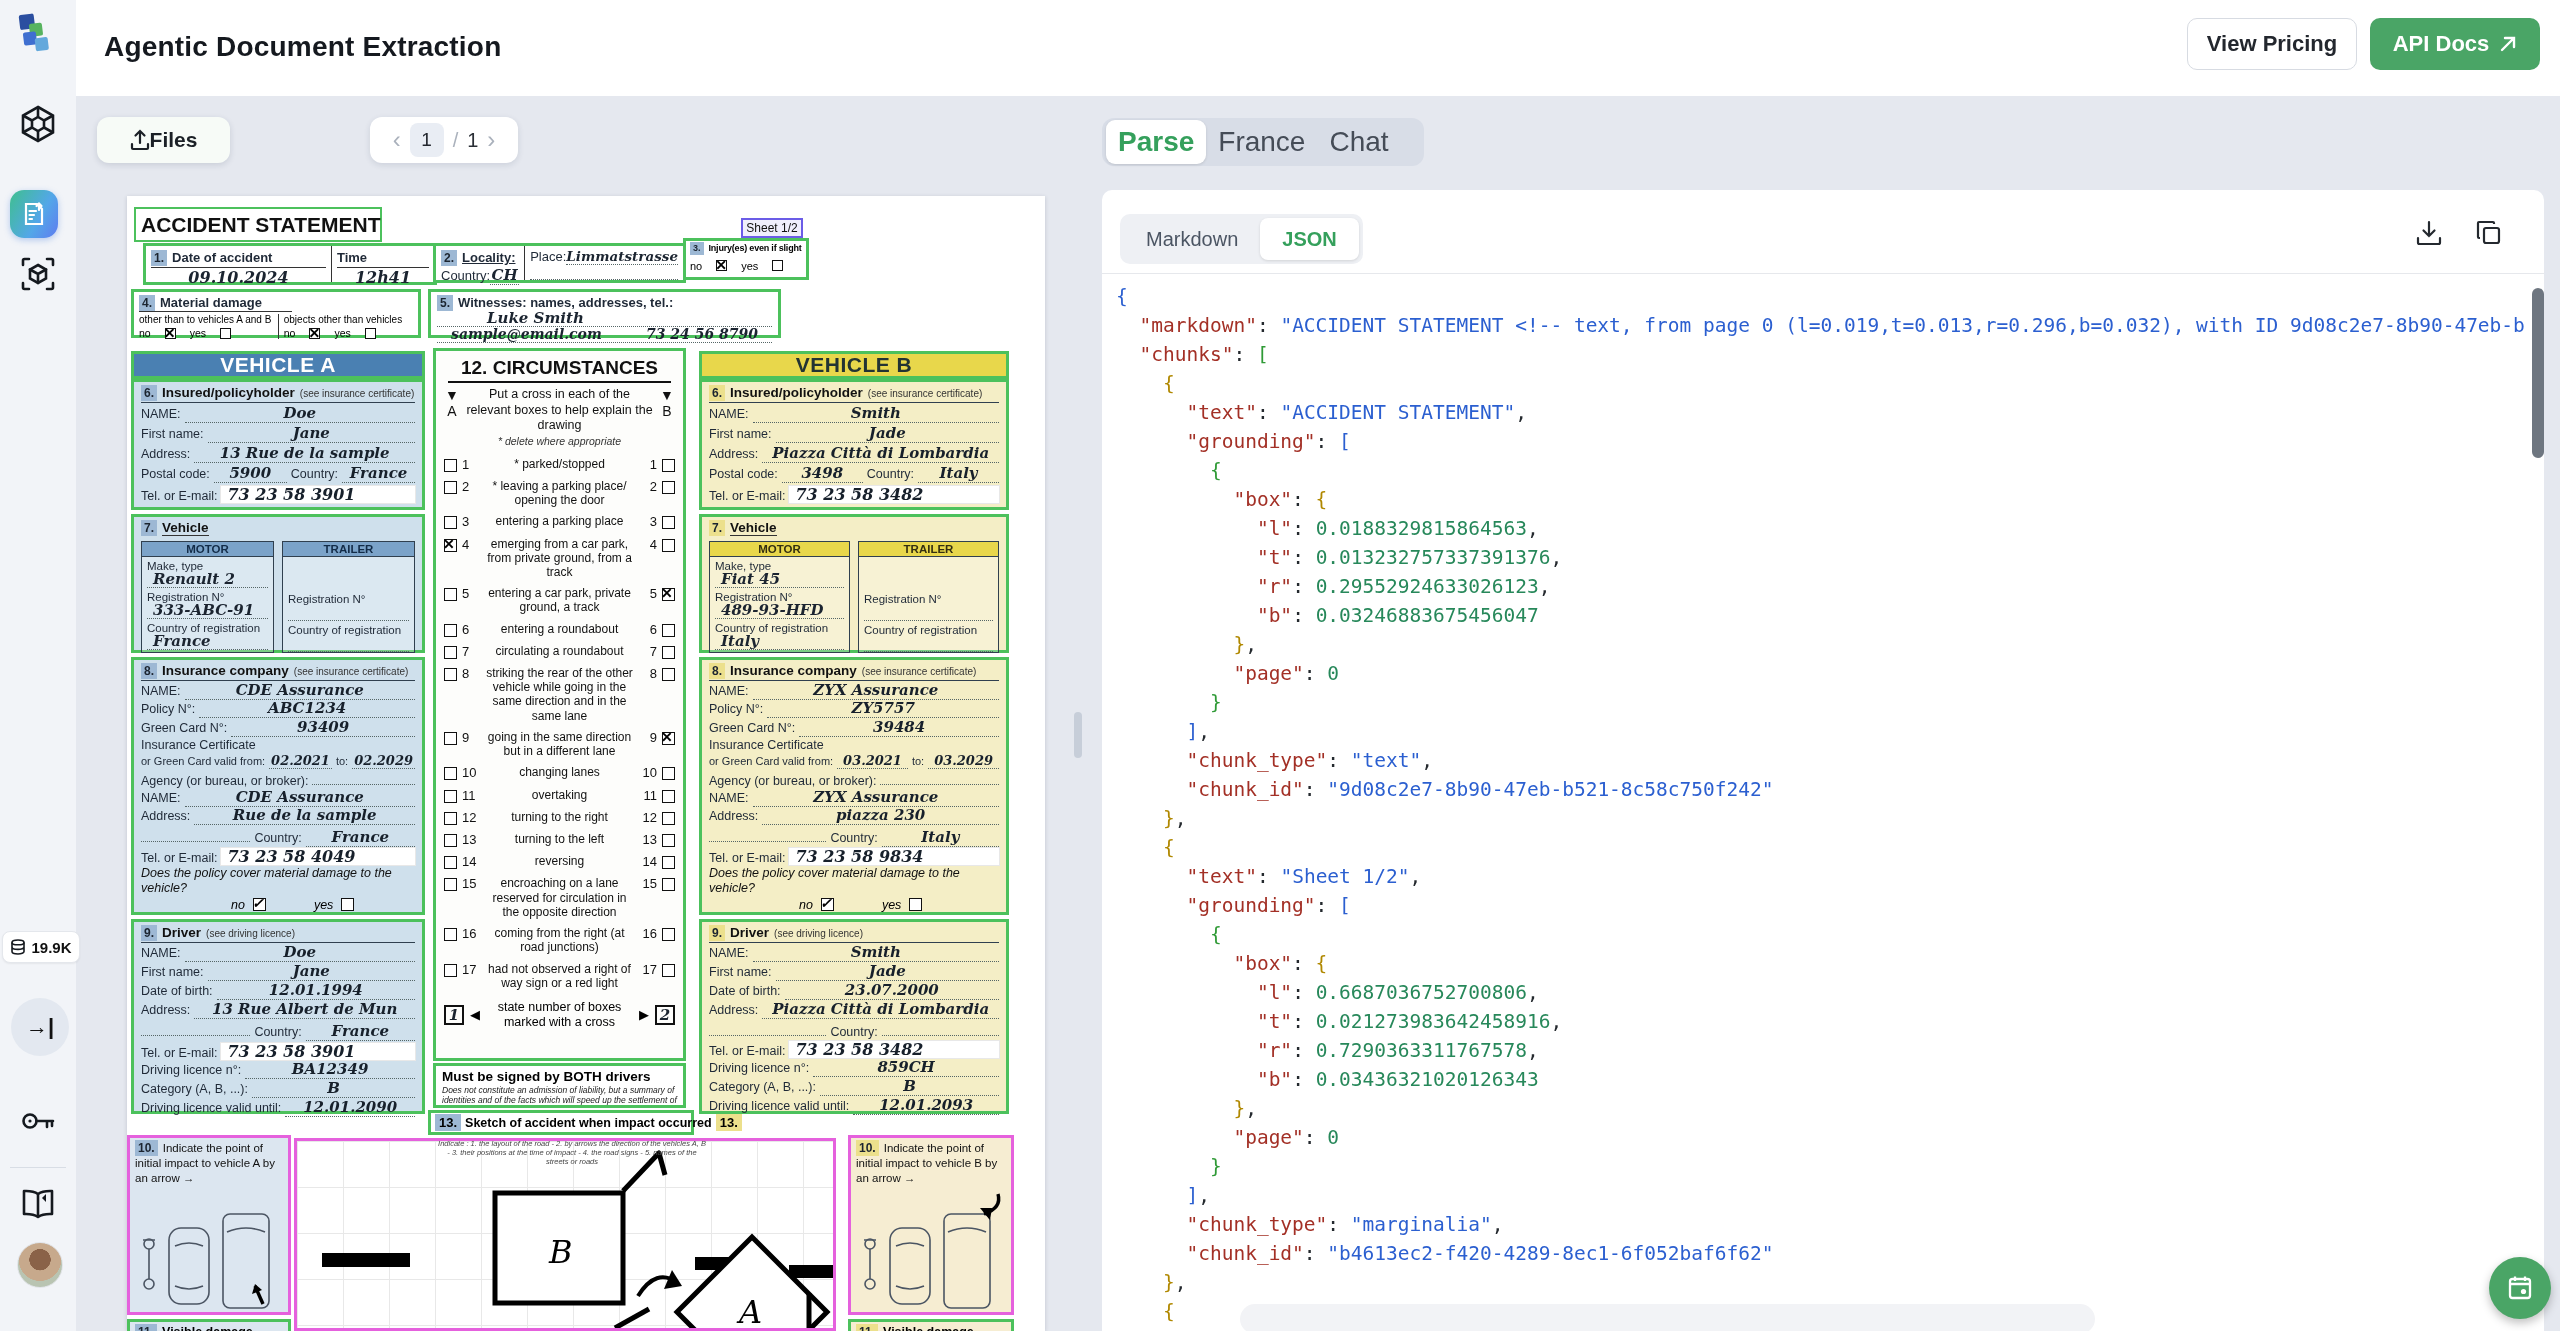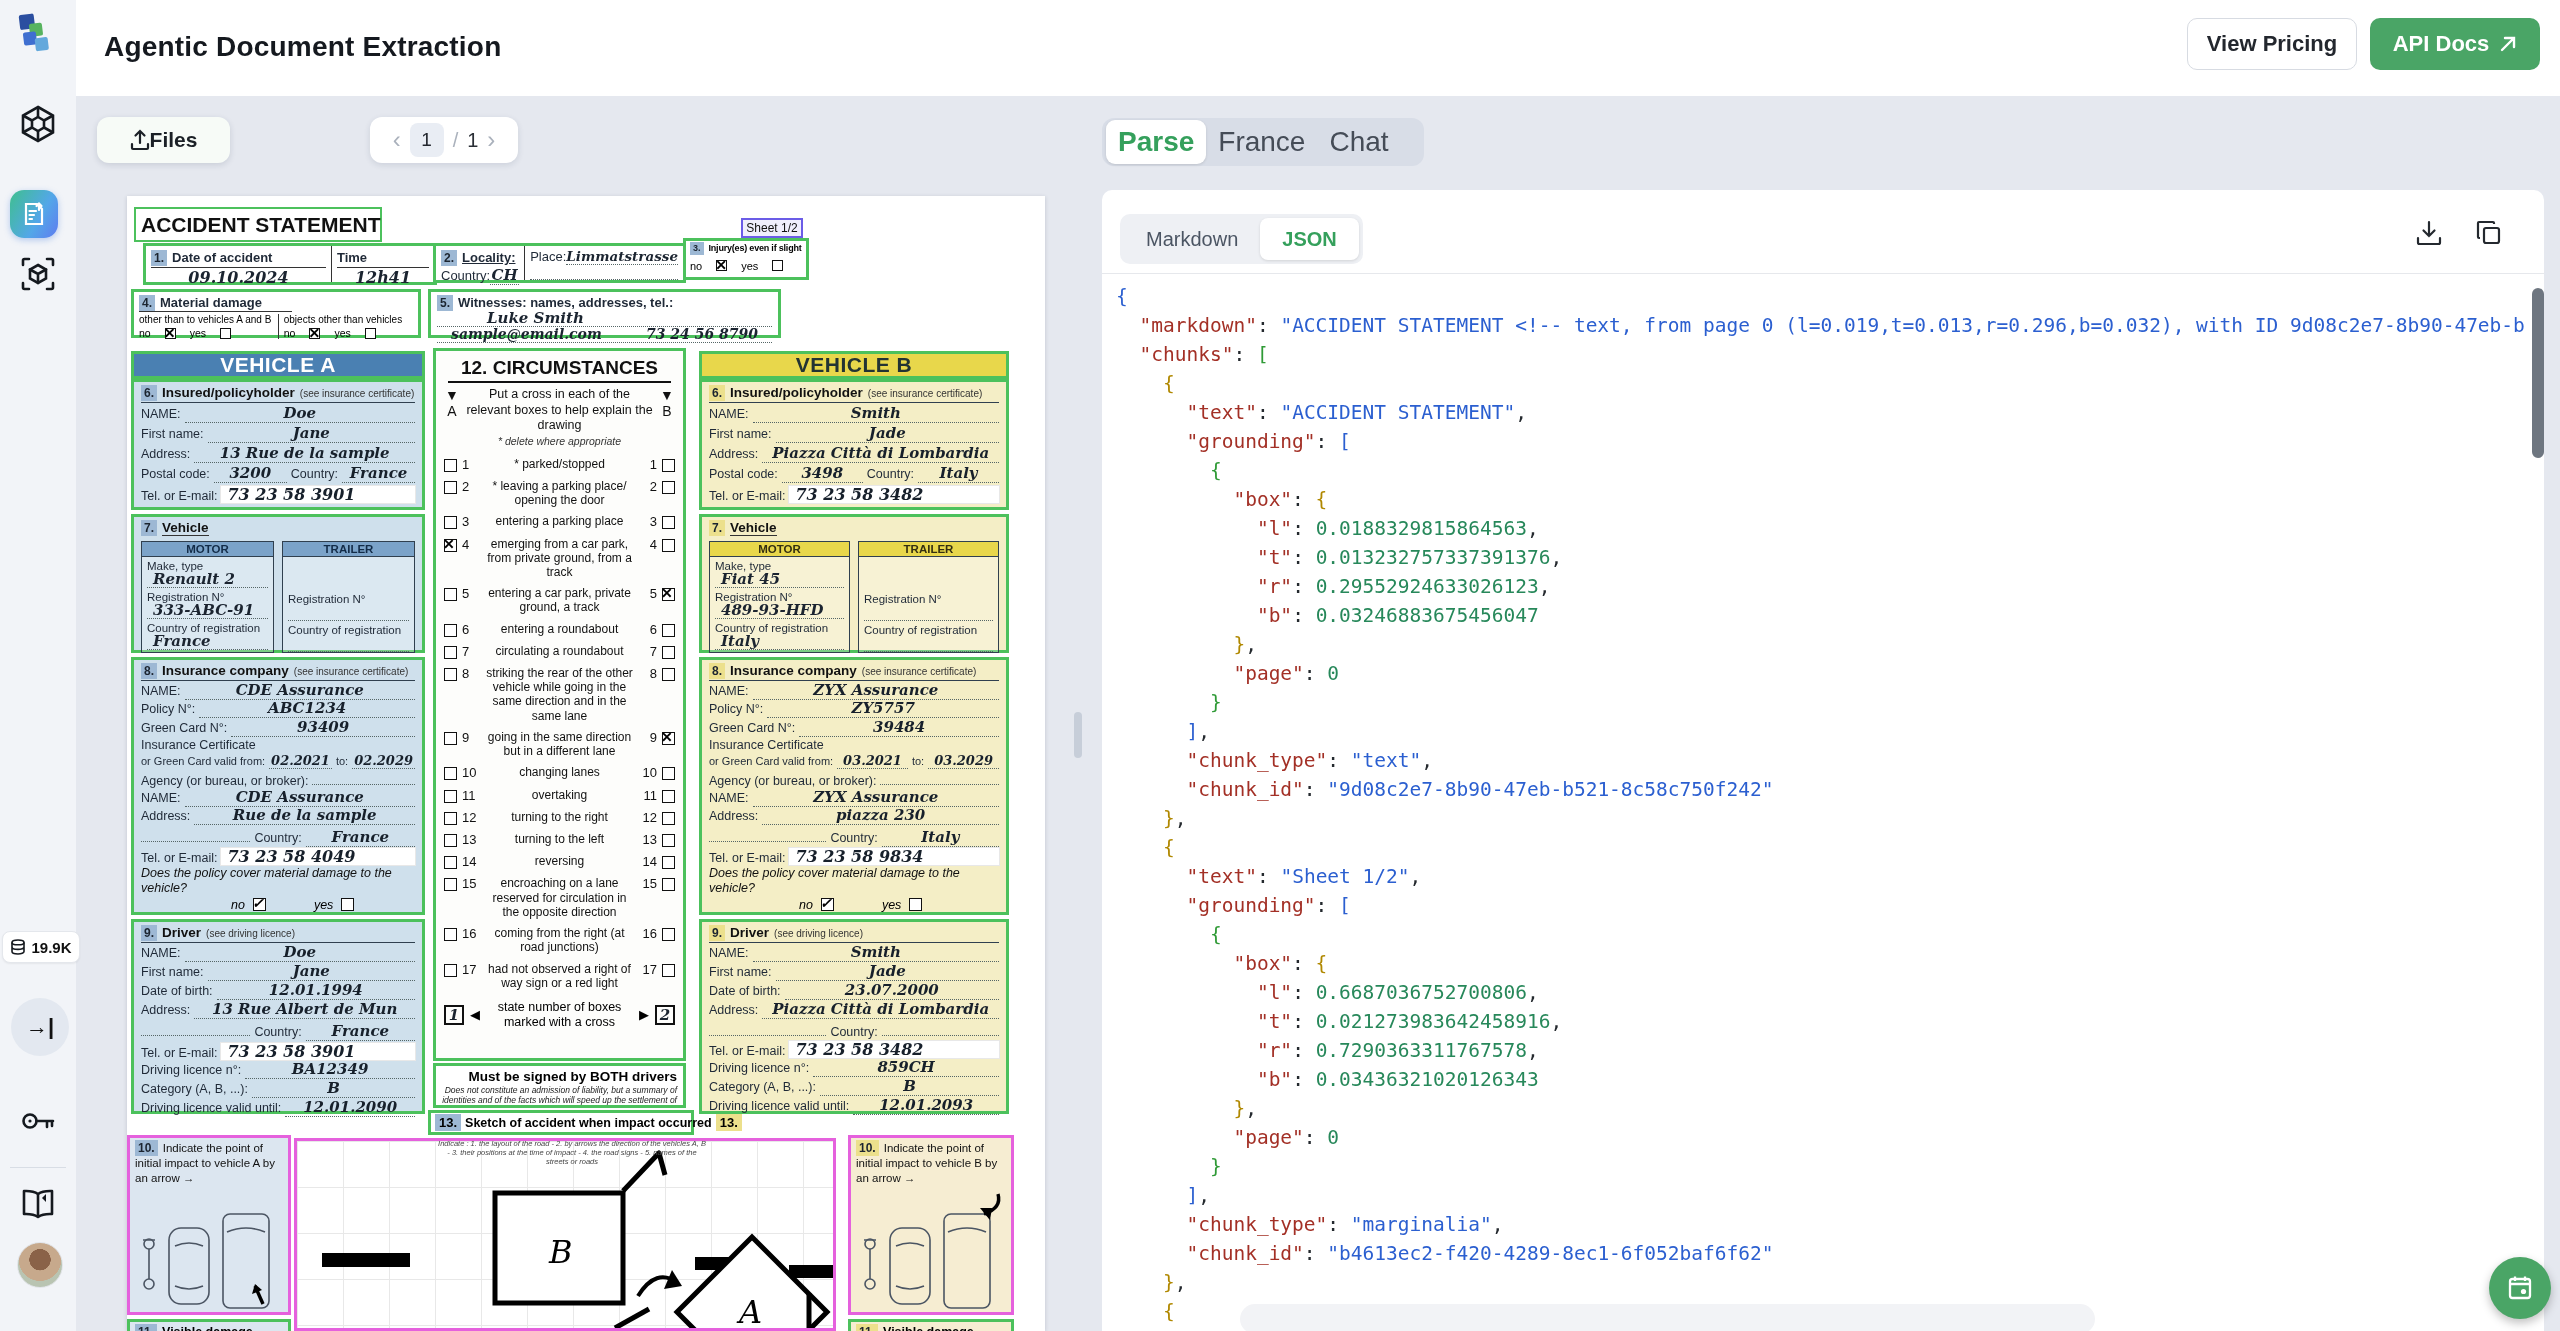--- a/index.html
+++ b/index.html
@@ -88,21 +88,21 @@
 .circ-head{display:flex;gap:6px;font-size:12.5px;color:#111;margin-top:2px}
 .circ-head .mid{flex:1;text-align:center;line-height:1.25}
 .circ-head .note{font-size:10.5px;font-style:italic;color:#333}
 .colAB{width:16px;text-align:center;font-size:14px}
 .citem{display:flex;gap:5px;margin-top:7.2px;align-items:flex-start}
 .citem .cnum{width:16px;font-size:13px;color:#111}
 .citem .ctext{flex:1;text-align:center;font-size:12px;line-height:1.18;color:#111}
 .cfoot{display:flex;gap:6px;align-items:center;margin-top:10px}
 .totbox{width:20px;height:20px;border:2px solid #111;font-size:15px;display:flex;align-items:center;justify-content:center}
 .tri{font-size:13px}
-#signed{left:306px;top:867px;width:253px;height:45px;background:#fff;padding:1px 6px;text-align:right;overflow:hidden}
+#signed{left:306px;top:867px;width:253px;height:45px;background:#fff;padding:1px 6px;text-align:left;overflow:hidden}
 #signed b{font-size:13.5px}
 #signed .sn2{font-size:8.5px;font-style:italic;color:#222;line-height:1.2;display:block}
 #sketchbar{left:301px;top:914px;width:266px;height:25px;display:flex;align-items:center;background:#fff}
 #sketchbar .skn{background:#9db8d4;font-weight:bold;font-size:13px;padding:1px 4px;margin:0 4px}
 #sketchbar .skn.y{background:#ece08c}
 #sketchbar .skt{flex:1;font-size:12.5px;font-weight:bold;text-align:center;white-space:nowrap}
 #sketch{left:167px;top:942px;width:542px;height:193px;background:#fff;background-image:linear-gradient(#e8e8e8 1px,transparent 1px),linear-gradient(90deg,#e8e8e8 1px,transparent 1px);background-size:46px 46px}
 #sketch-note{position:absolute;left:140px;top:-2px;width:270px;font-size:7.5px;color:#444;font-style:italic;text-align:center;background:transparent}
 .impact{padding:2px 5px}
 .impact .it{font-size:11.5px;line-height:1.3;color:#111}
@@ -301,21 +301,21 @@
           <div class="frow" data-name="row-item">
             <span class="flabel">First name:</span>
             <span class="fval">Jane</span>
           </div>
           <div class="frow" data-name="row-item">
             <span class="flabel">Address:</span>
             <span class="fval">13 Rue de la sample</span>
           </div>
           <div class="frow" data-name="row-item">
             <span class="flabel">Postal code:</span>
-            <span class="fval">3200</span>
+            <span class="fval">5900</span>
             <span class="flabel" style="margin-left:4px">Country:</span>
             <span class="fval">France</span>
           </div>
           <div class="frow tel" data-name="row-item">
             <span class="flabel">Tel. or E-mail:</span>
             <span class="fval">73 23 58 3901</span>
           </div>
         </div>
     </div>
 

